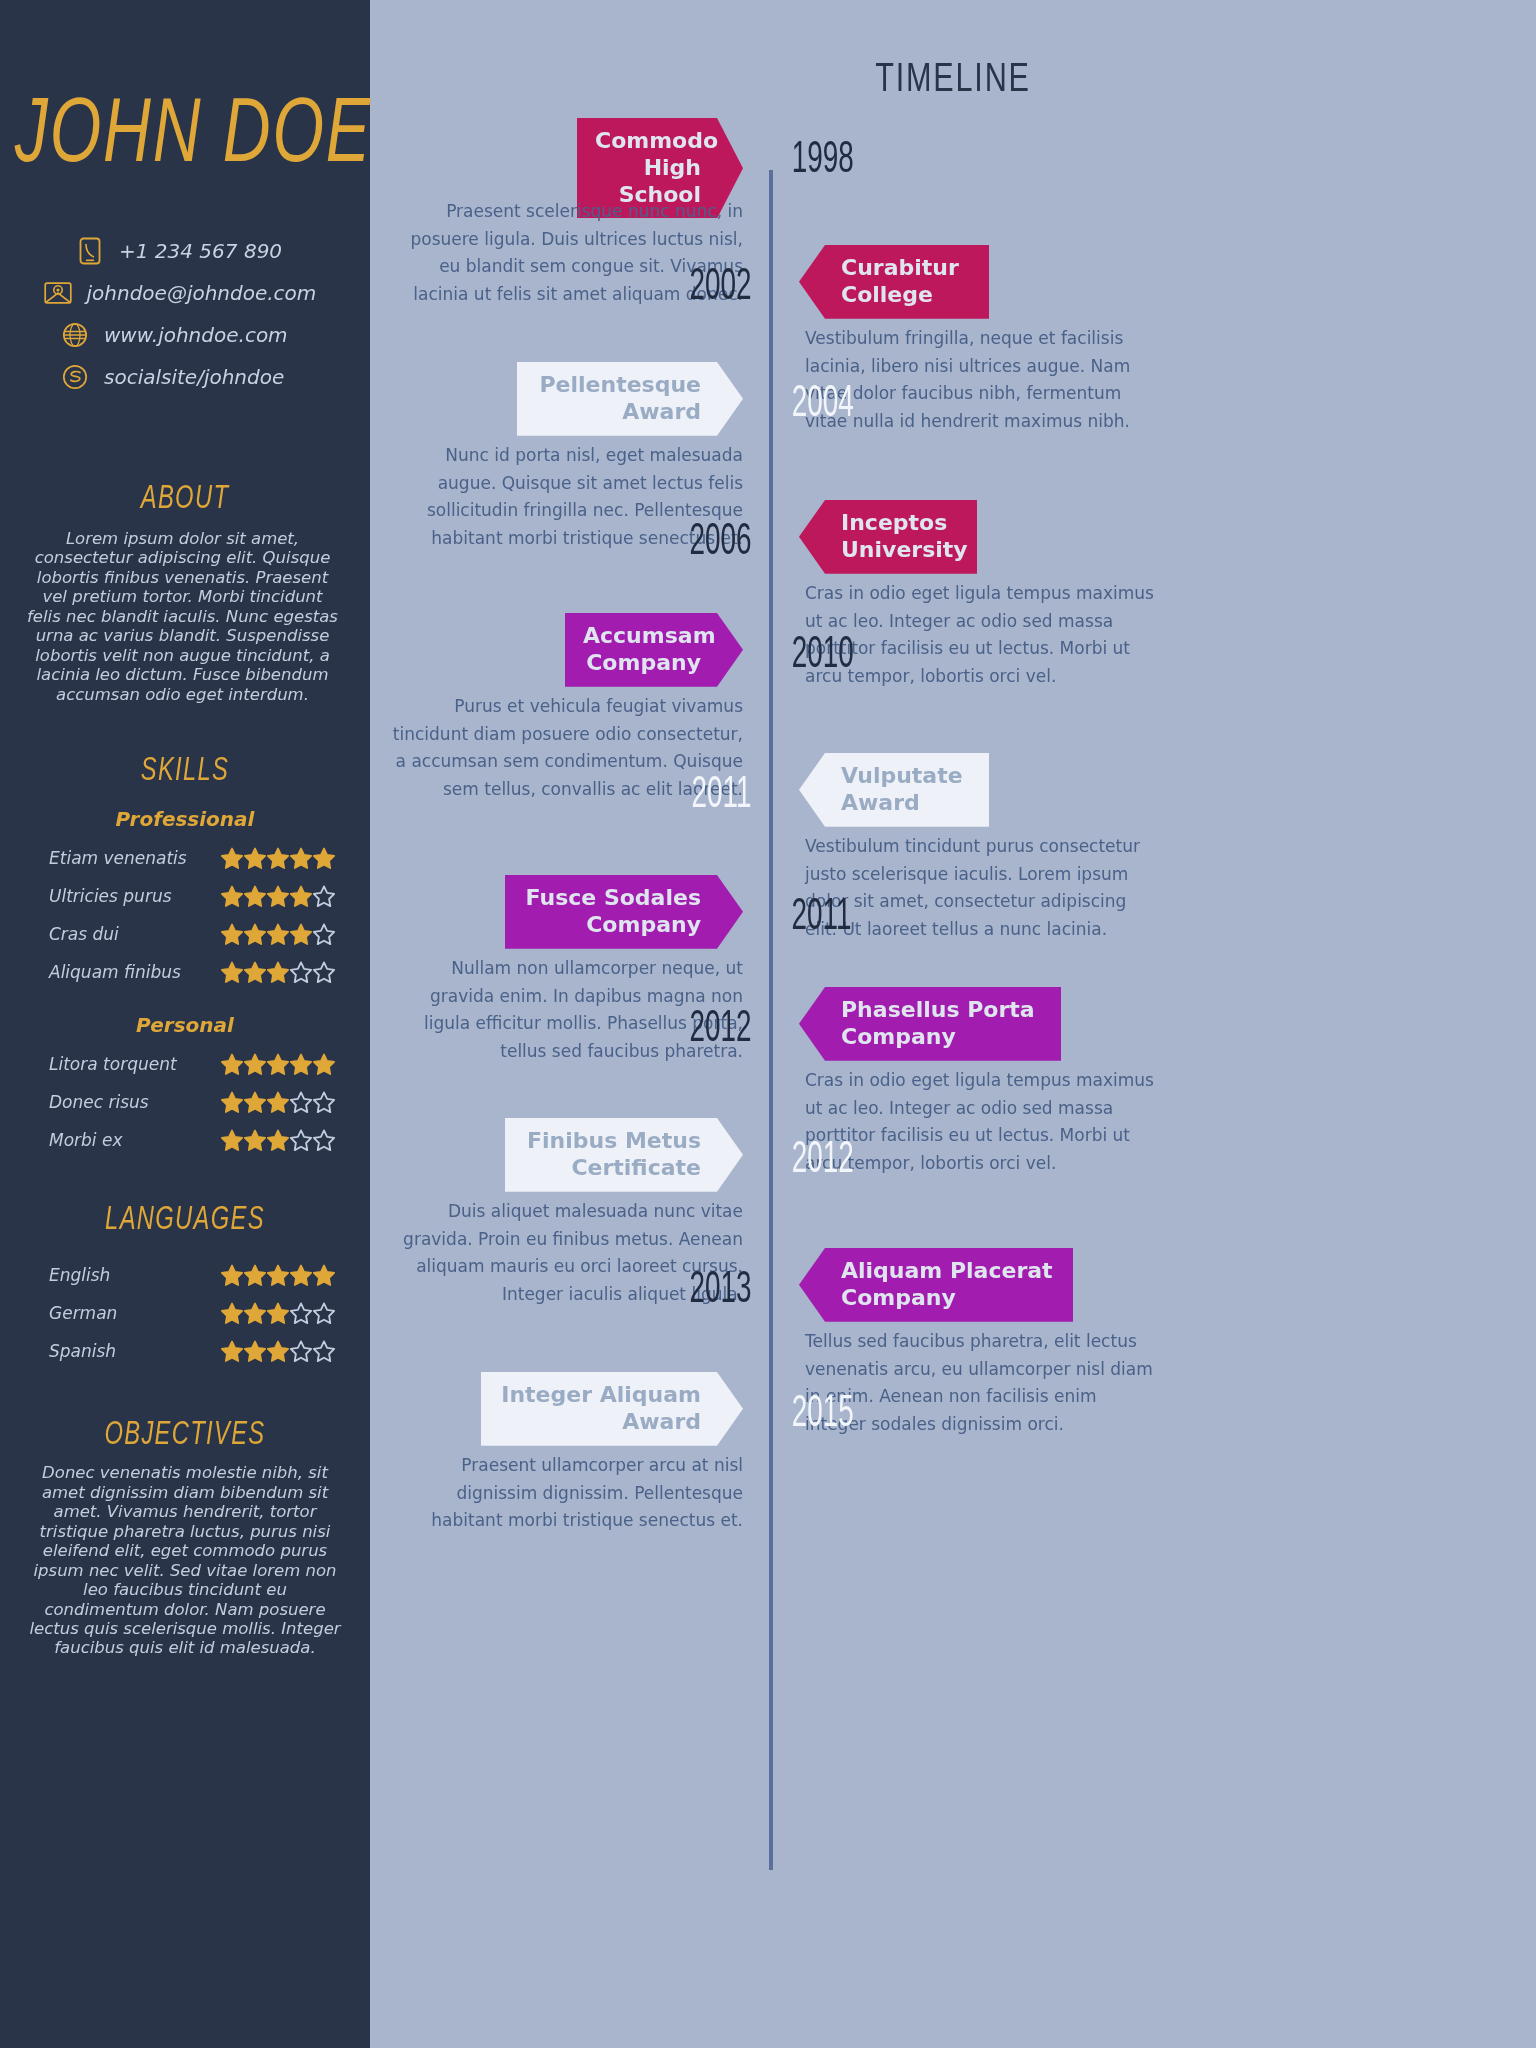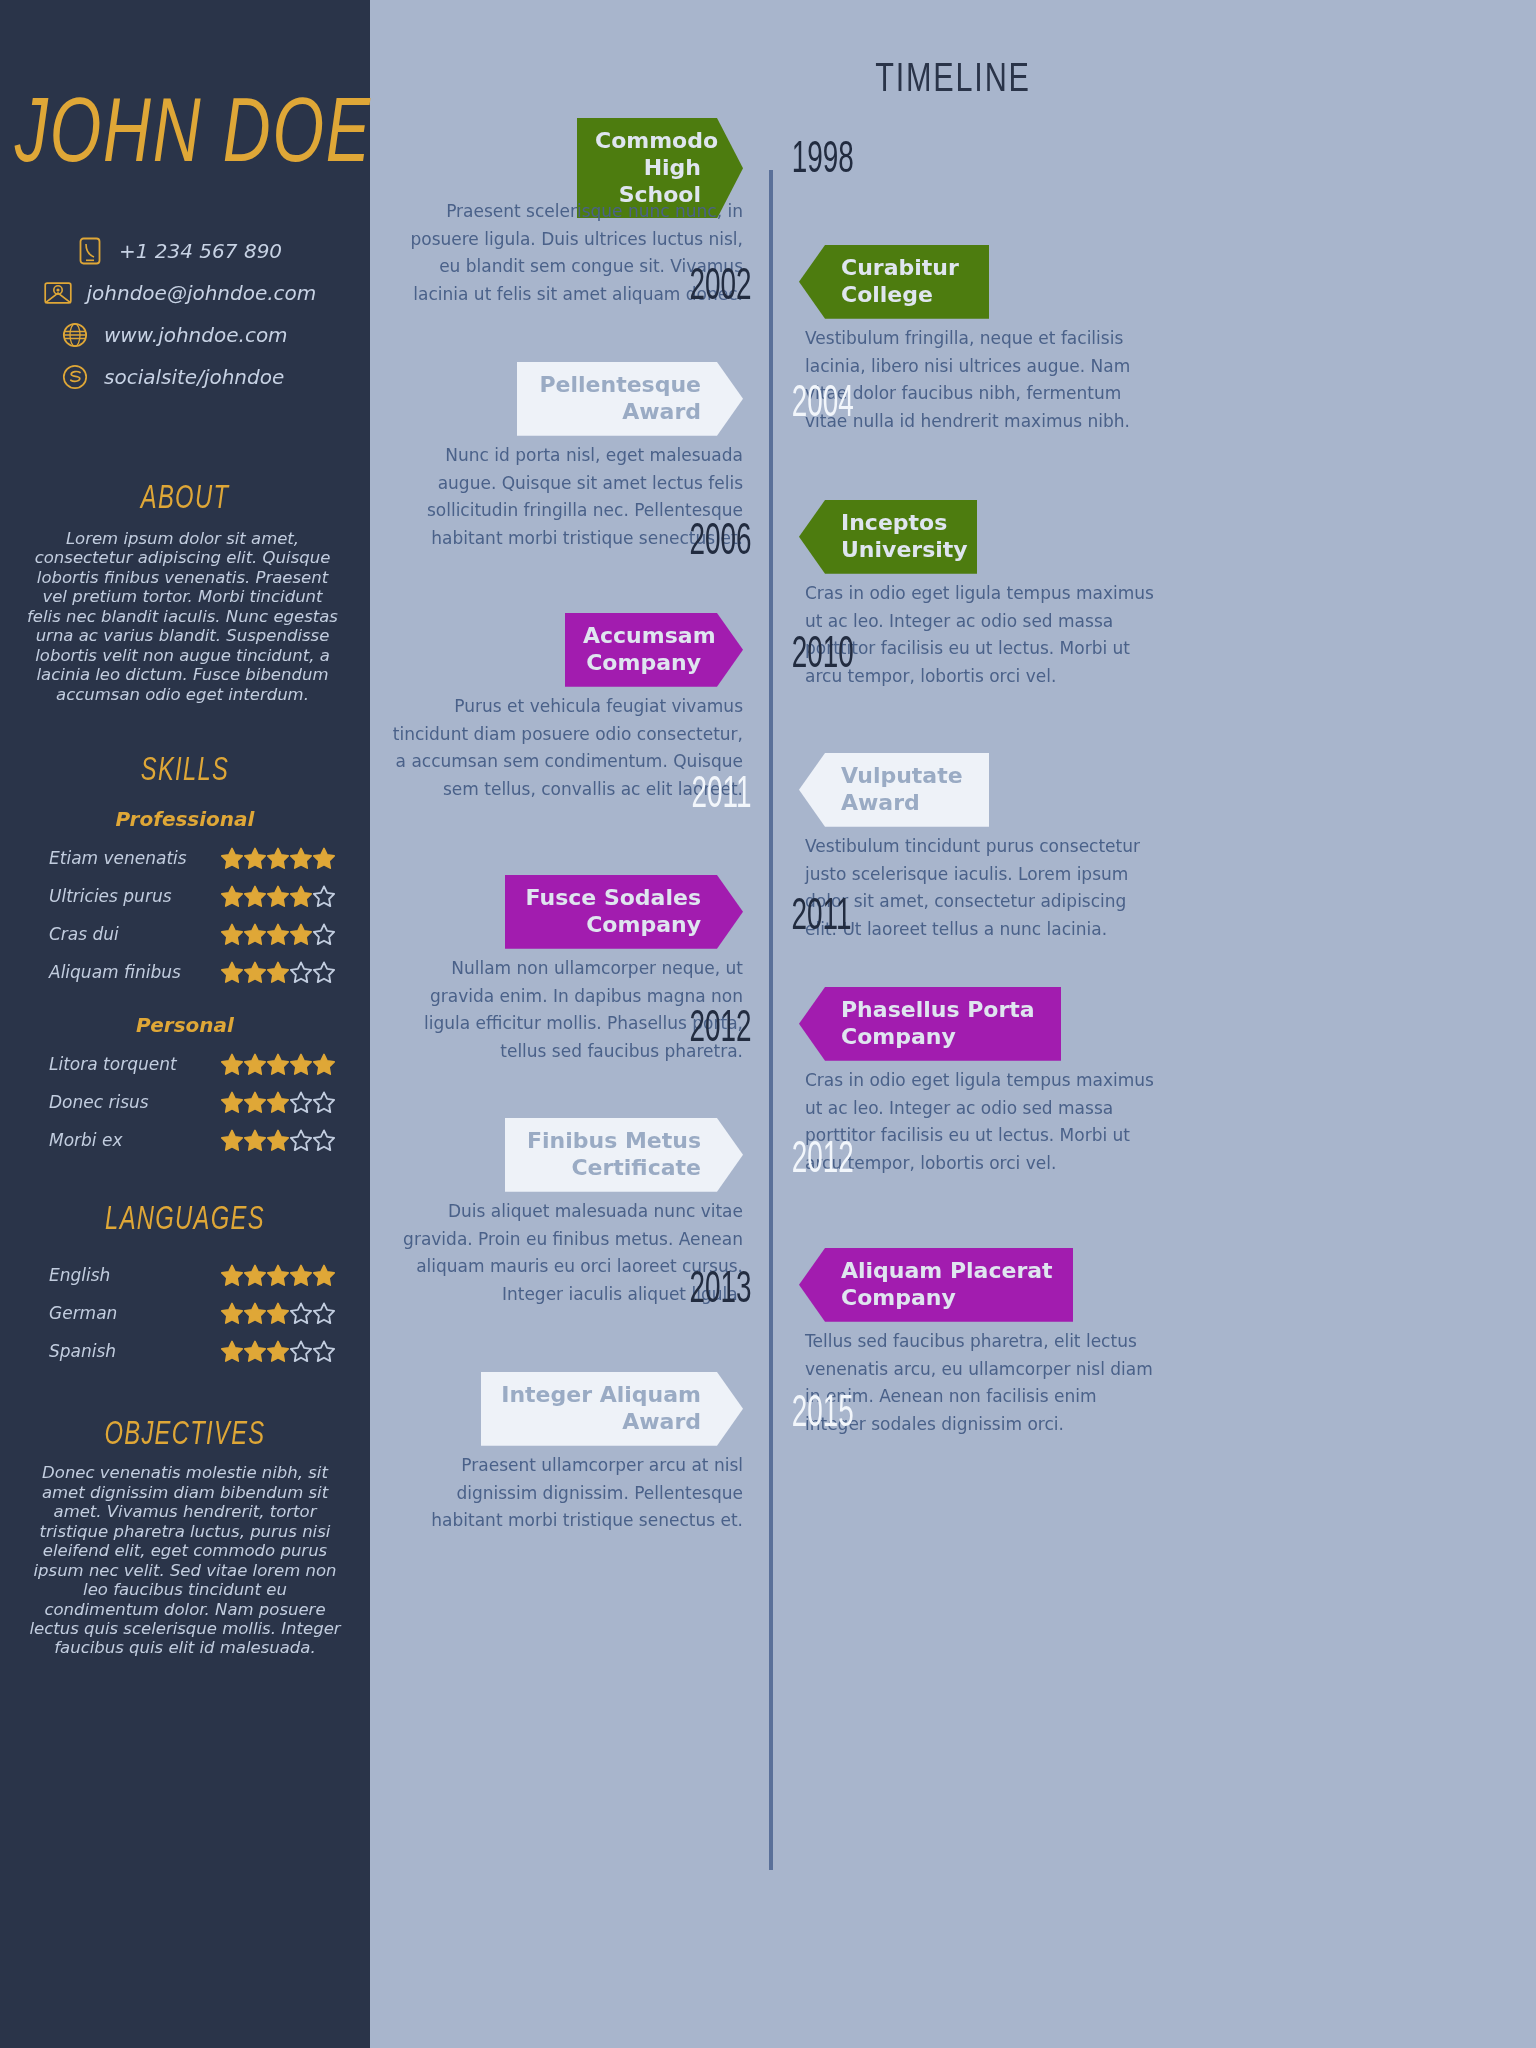--- a/index.html
+++ b/index.html
@@ -140,21 +140,21 @@
   .badge.right {  
     clip-path:polygon(0 0, calc(100% - 26px) 0, 100% 50%, calc(100% - 26px) 100%, 0 100%);
     text-align:right;
     padding-right:42px;
   }
   .badge.left {   
     clip-path:polygon(26px 0, 100% 0, 100% 100%, 26px 100%, 0 50%);
     text-align:left;
     padding-left:42px;
   }
-  .bg-mid   { background:#4d7c0f; color:#dfe5ef; }
+  .bg-mid   { background:#be185d; color:#dfe5ef; }
   .bg-dark  { background:#a21caf; color:#dfe5ef; }
   .bg-light { background:#eef2f8; color:#9aabc4; }
 
   .year {
     position:absolute;
     font-family:"Liberation Sans", sans-serif;
     font-size:34px;
     letter-spacing:0px;
     transform:scaleX(0.82) scaleY(1.3);
     white-space:nowrap;

